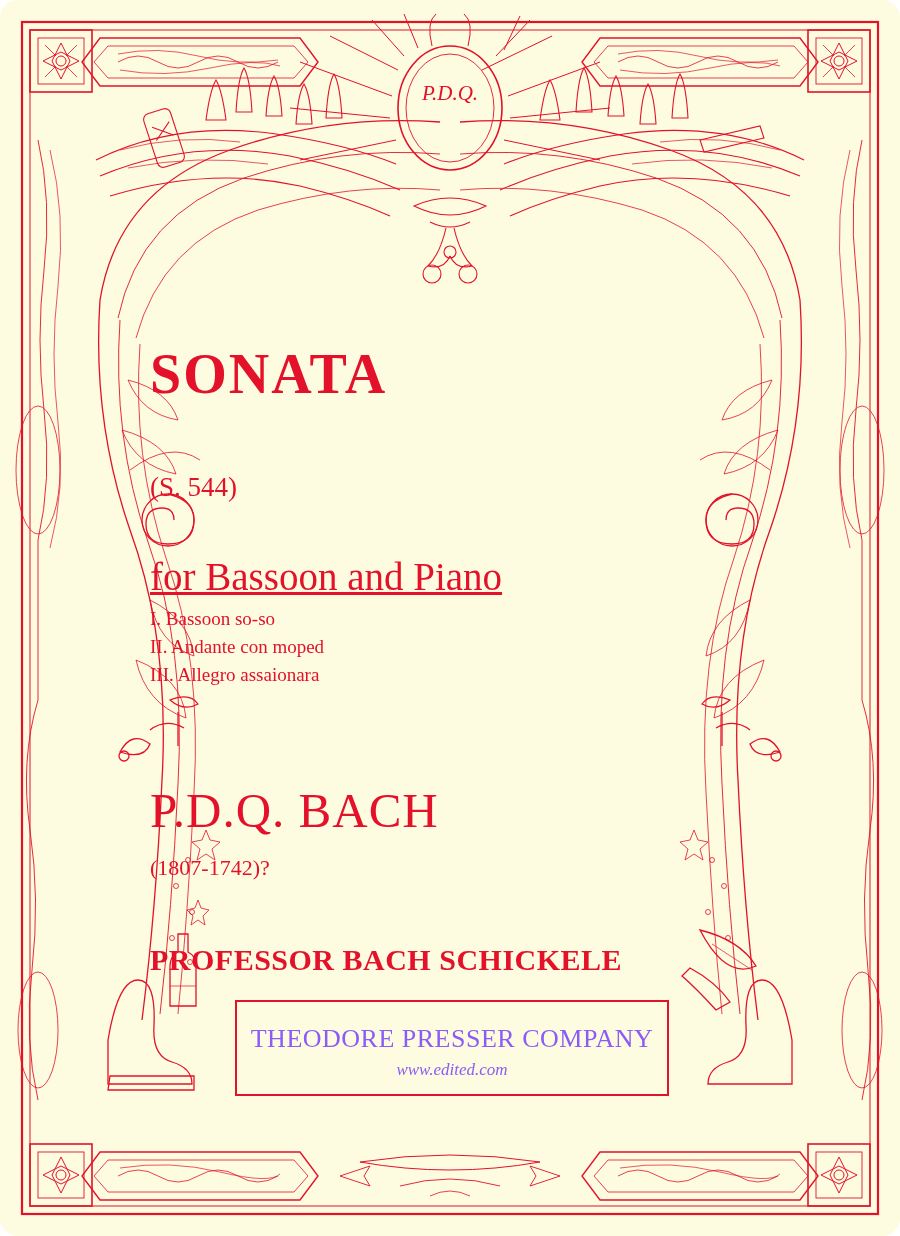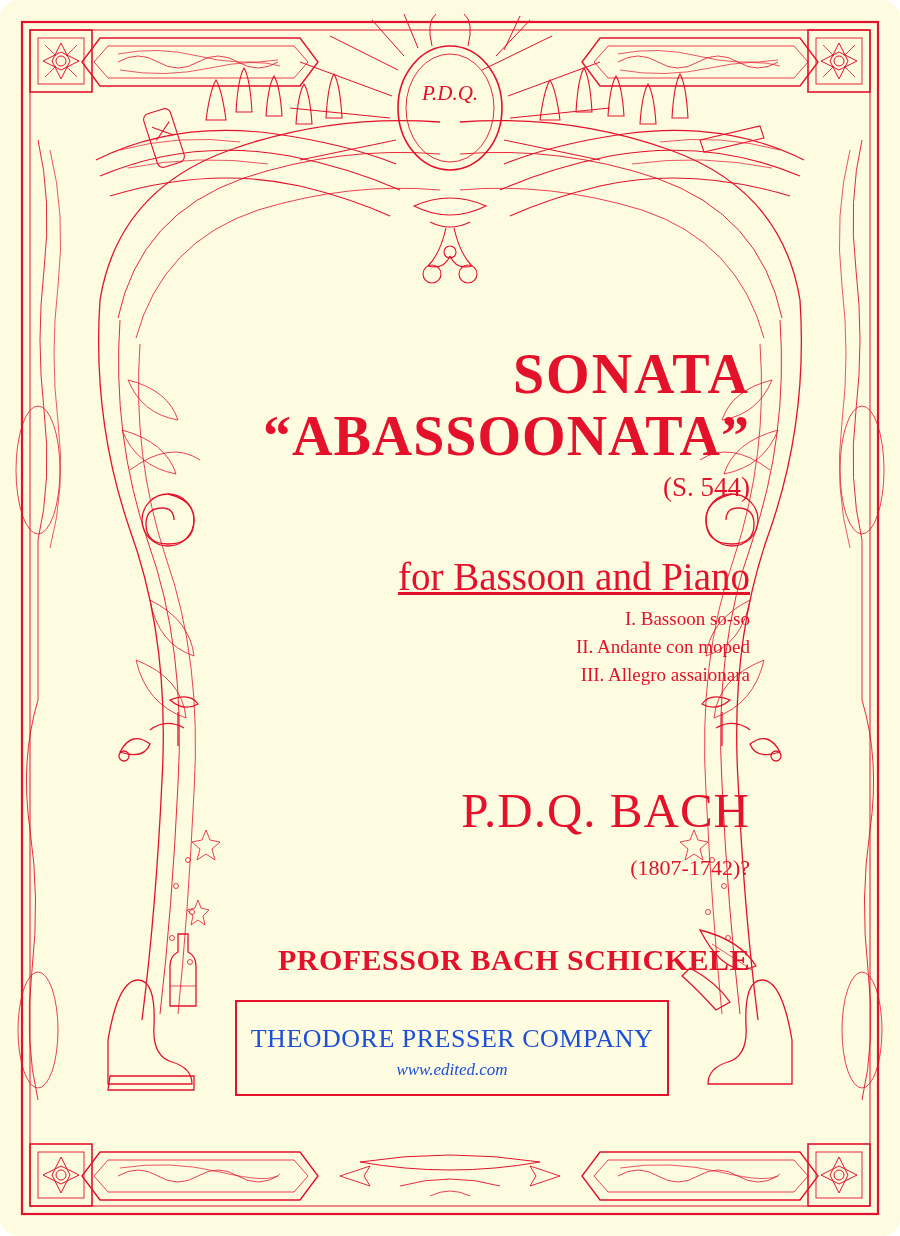--- a/index.html
+++ b/index.html
@@ -32,21 +32,21 @@
     position: absolute;
     left: 0;
     top: 0;
     width: 900px;
     height: 1236px;
   }
   .center-block {
     position: absolute;
     left: 150px;
     width: 600px;
-    text-align: right;
+    text-align: left;
     color: #e3122a;
   }
   .title-main {
     top: 344px;
     font-size: 56px;
     font-weight: bold;
     letter-spacing: 2px;
     line-height: 1.08;
   }
   .title-line2 {
@@ -91,21 +91,21 @@
     font-weight: bold;
     letter-spacing: 0.5px;
   }
   .publisher-box {
     position: absolute;
     left: 235px;
     top: 1000px;
     width: 430px;
     height: 92px;
     border: 2px solid #e3122a;
-    color: #1d4ed8;
+    color: #8b5cf6;
     text-align: center;
     background: transparent;
   }
   .publisher-name {
     margin-top: 22px;
     font-size: 26px;
     letter-spacing: 0.5px;
   }
   .publisher-url {
     margin-top: 6px;
@@ -334,21 +334,20 @@
       </g>
       <g fill="#e3122a" font-family="Liberation Serif, serif" font-size="21" font-style="italic" text-anchor="middle">
         <text x="450" y="100">P.D.Q.</text>
       </g>
     </svg>
   </div>
 
   <div class="content">
 
     <div class="center-block title-main">SONATA</div>
-    <div class="center-block title-line2">“ABASSOONATA”</div>
     <div class="center-block catalog">(S. 544)</div>
     <div class="center-block instrumentation">for Bassoon and Piano</div>
 
     <div class="center-block movements">
       <span class="mv-line">I. Bassoon so-so</span>
       <span class="mv-line">II. Andante con moped</span>
       <span class="mv-line">III. Allegro assaionara</span>
     </div>
 
     <div class="center-block composer">P.D.Q. BACH</div>

